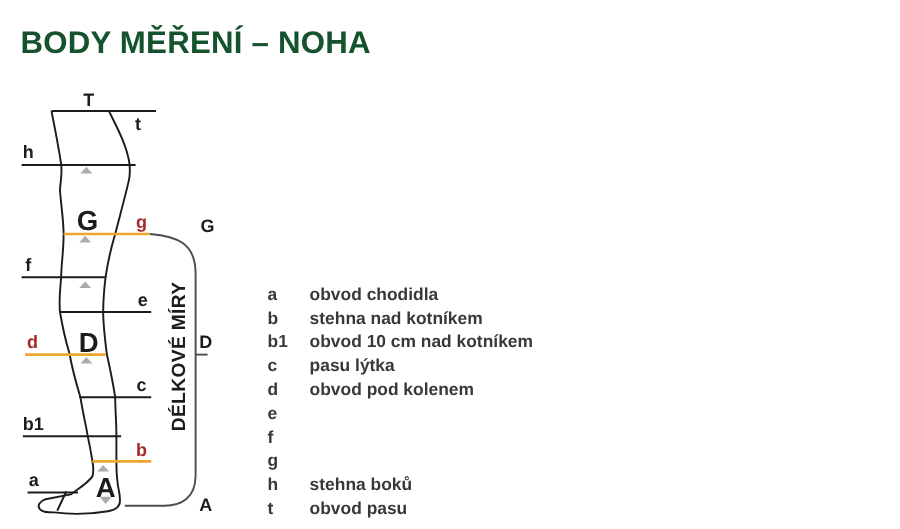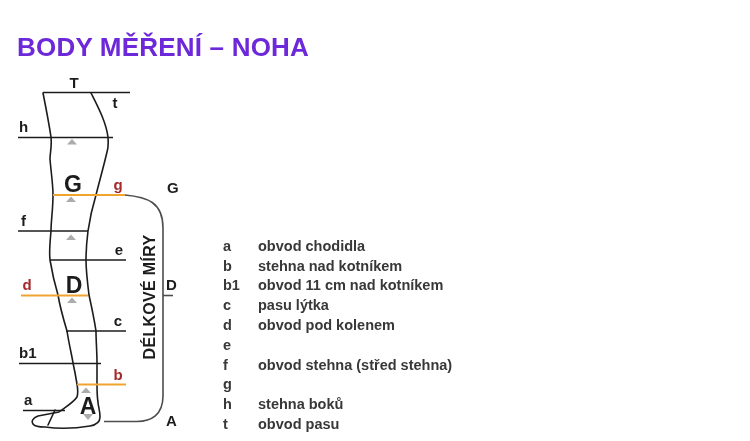--- a/index.html
+++ b/index.html
@@ -13,25 +13,25 @@
   *{margin:0;padding:0;box-sizing:border-box;}
   html,body{width:750px;height:441px;}
   body{
     position:relative;
     background:#ffffff;
     font-family:"Liberation Sans", sans-serif;
     overflow:hidden;
   }
   .page-title{
     position:absolute;
-    left:17px; top:32px;
+    left:17px; top:20px;
     font-size:26px;
     font-weight:700;
     letter-spacing:.2px;
-    color:#6d28d9;
+    color:#14532d;
     white-space:nowrap;
   }
   .diagram-svg{
     position:absolute;
     left:0; top:0;
     width:210px; height:441px;
   }
   
   .leg-outline{fill:none;stroke:var(--line-black);stroke-width:1.6;stroke-linejoin:round;stroke-linecap:round;}
   .measure-line{stroke:var(--line-black);stroke-width:1.7;}
@@ -166,40 +166,39 @@
     <span class="legend-label">obvod chodidla</span>
   </div>
 
   <div class="legend-row">
     <span class="legend-key">b</span>
     <span class="legend-label">stehna nad kotníkem</span>
   </div>
 
   <div class="legend-row">
     <span class="legend-key">b1</span>
-    <span class="legend-label">obvod 11 cm nad kotníkem</span>
+    <span class="legend-label">obvod 10 cm nad kotníkem</span>
   </div>
 
   <div class="legend-row">
     <span class="legend-key">c</span>
     <span class="legend-label">pasu lýtka</span>
   </div>
 
   <div class="legend-row">
     <span class="legend-key">d</span>
     <span class="legend-label">obvod pod kolenem</span>
   </div>
 
   <div class="legend-row">
     <span class="legend-key">e</span>
   </div>
 
   <div class="legend-row">
     <span class="legend-key">f</span>
-    <span class="legend-label">obvod stehna (střed stehna)</span>
   </div>
 
   <div class="legend-row">
     <span class="legend-key">g</span>
   </div>
 
   <div class="legend-row">
     <span class="legend-key">h</span>
     <span class="legend-label">stehna boků</span>
   </div>

